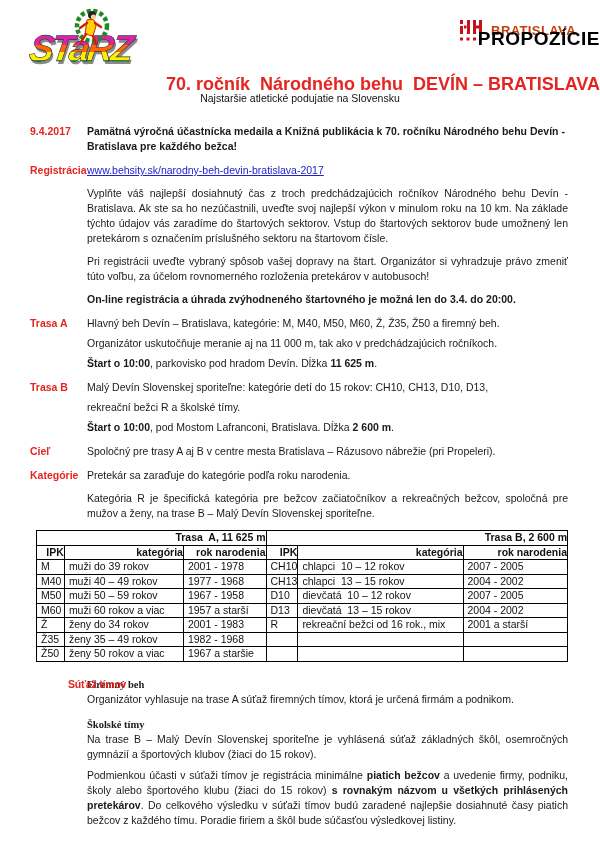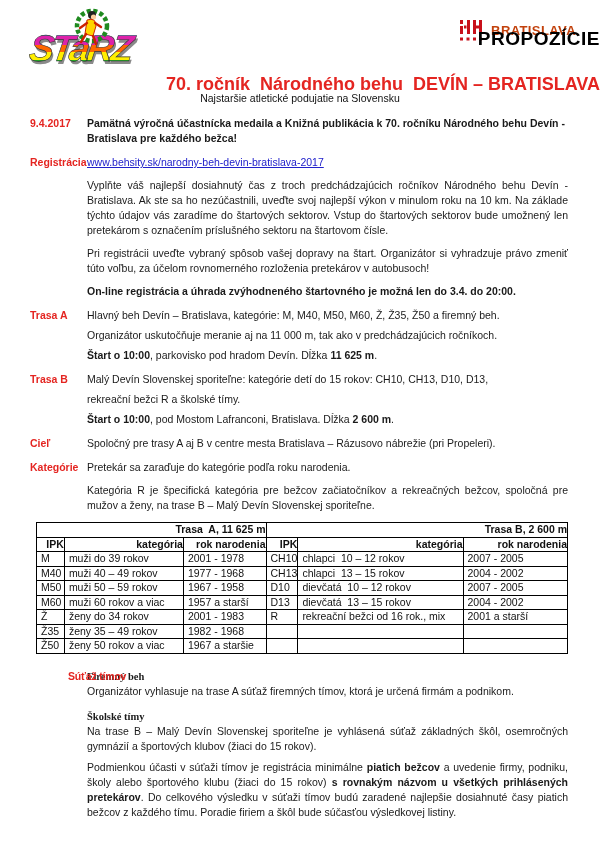--- a/index.html
+++ b/index.html
@@ -14,21 +14,21 @@
     font-size:19px; font-weight:bold; letter-spacing:0.5px; color:#000; }
   .brat { position:absolute; right:24px; top:20px; display:flex; align-items:center; gap:6px; }
   .brat-text { color:#c2410c; font-weight:bold; font-size:13px; letter-spacing:0.4px; }
   .subtitle { position:absolute; top:74px; left:0; right:0; text-align:right;
     color:#e42521; font-weight:bold; font-size:18px; white-space:pre-wrap; }
   .tagline { position:absolute; top:92px; left:0; right:0; text-align:center;
     font-weight:normal; font-size:10.5px; color:#111; }
   
   .content { padding:112px 32px 0 87px; }
   .section { position:relative; margin-top:9px; }
-  .section:first-child { margin-top:4px; }
+  .section:first-child { margin-top:12px; }
   .section.big-gap { margin-top:15px; }
   .label { position:absolute; left:-57px; top:0; width:56px; color:#e42521;
     font-weight:bold; white-space:nowrap; line-height:15px; }
   .label.wide { left:-59px; letter-spacing:-0.2px;margin-left:40px; }
   .blk { margin:0 0 8px 0; line-height:15px; }
   .blocks > .blk:last-child { margin-bottom:0; }
   .blk.mb5 { margin-bottom:5px; }
   .blk.tight { margin-bottom:0;font-family:Liberation Serif, serif; }
   .blk.gap10 { margin-bottom:10px; }
   .blk.gap6 { margin-bottom:6px; }

